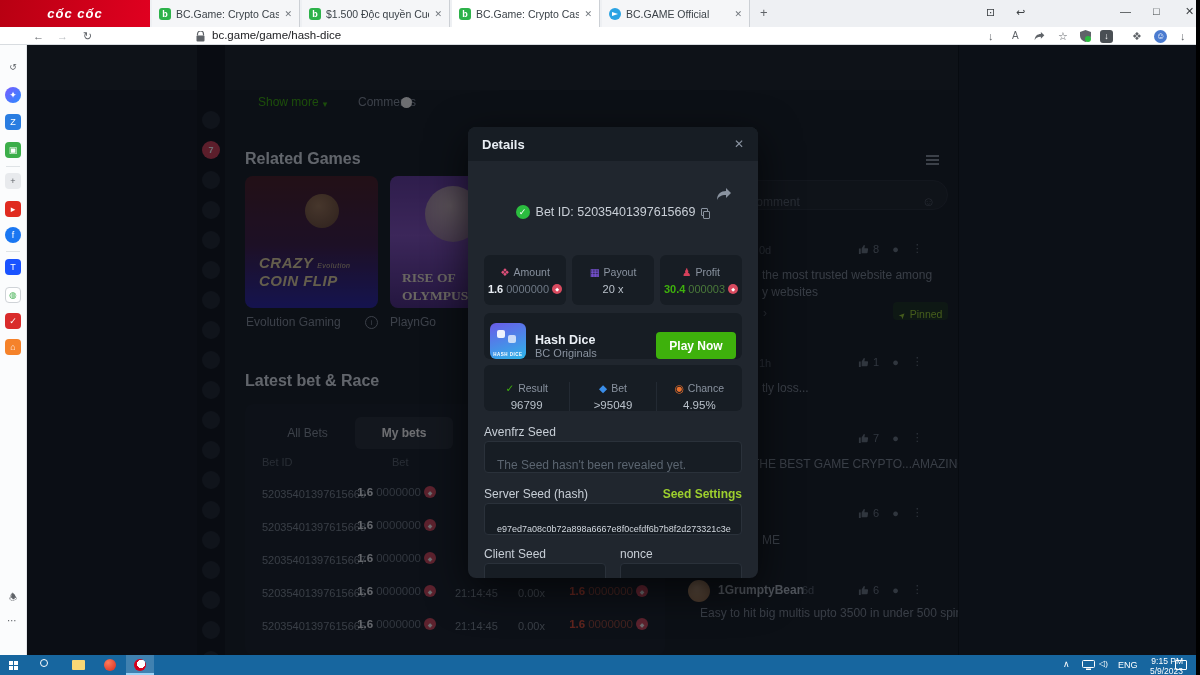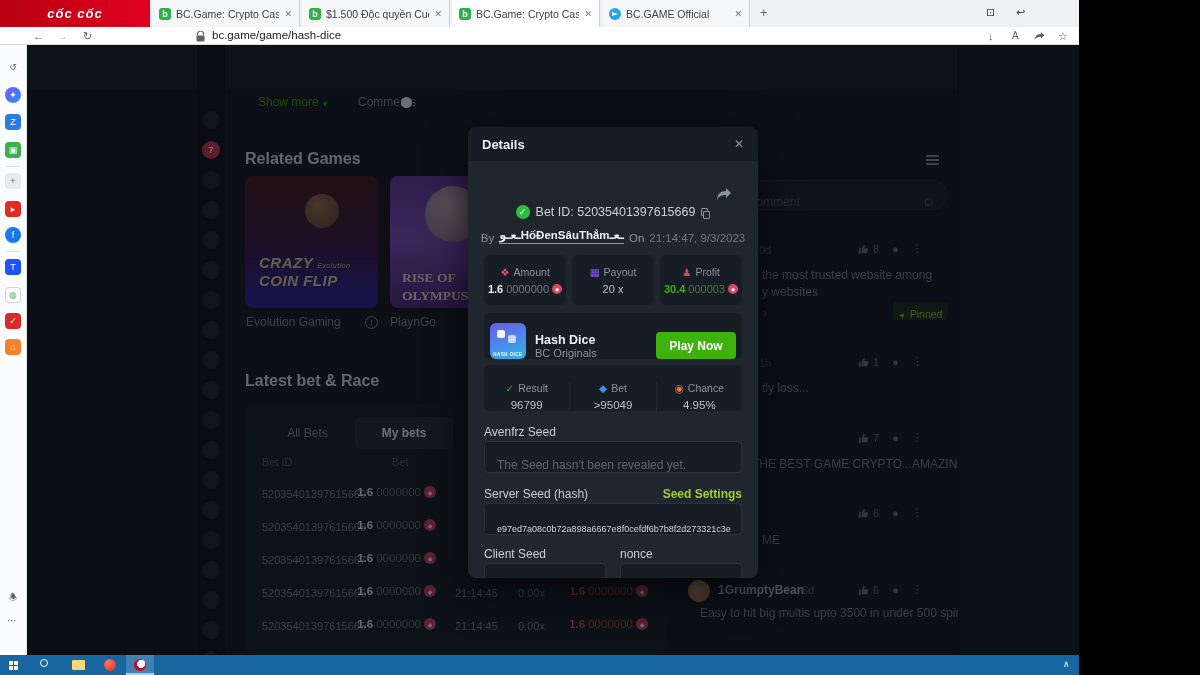--- a/index.html
+++ b/index.html
@@ -1,17 +1,17 @@
 <!DOCTYPE html>
 <html><head>
 <meta charset="utf-8">
 <style>
 *{margin:0;padding:0;box-sizing:border-box}
 html,body{background:#000}
-#page{position:relative;width:1079px;height:675px;overflow:hidden;background:#191f27;
+#page{position:relative;width:1196px;height:675px;overflow:hidden;background:#191f27;
   font-family:"Liberation Sans","DejaVu Sans",sans-serif;-webkit-font-smoothing:antialiased}
 .ab{position:absolute}
 .flex{display:flex;align-items:flex-end}
 .b{font-weight:bold}
 .cw{color:#e9eef4}.cdim{color:#8a93a0}.cdim2{color:#5b6570}.cg{color:#3eb10c}.cg2{color:#9fd533}
 .cred{color:#e0503a}.cval{color:#b9c1ca}
 .f9{font-size:9px}.f10{font-size:10px}.f11{font-size:11px}.f12{font-size:12px}.f13{font-size:13px}.f15{font-size:15px}.f16{font-size:16px}
 
 #tabbar{left:0;top:0;width:1200px;height:27px;background:#eef0f3;z-index:60}
 #cclogo{left:0;top:0;width:150px;height:27px;background:linear-gradient(100deg,#b80012,#e00020);color:#fff;
@@ -670,26 +670,20 @@
         <path d="M10 1 L15 6 L10 11 L10 8 C5 8 2 10 1 13 C1 7 5 4 10 4 Z" fill="#8a93a0"></path>
       </svg>
     <div class="ab flex" style="left:0;top:78px;width:290px;justify-content:center;gap:6px">
       <span style="width:14px;height:14px;border-radius:50%;background:#2bbd3f;color:#fff;font-size:9px;display:flex;align-items:center;justify-content:center">✓</span>
       <span style="color:#c9cfd7;font-size:12.5px">Bet ID: 52035401397615669</span>
       <span class="copyic">
           <span></span>
           <span></span>
         </span>
     </div>
-    <div class="ab flex" style="left:0;top:101px;width:290px;justify-content:center;gap:5px;white-space:nowrap">
-      <span class="cdim" style="font-size:11.5px">By</span>
-      <span class="cw b" style="font-size:11.5px;border-bottom:1px solid #8a93a0;padding-bottom:1px">ـعـوHốĐenSâuThẳmـعـ</span>
-      <span class="cdim" style="font-size:11.5px">On</span>
-      <span style="color:#6f7986;font-size:11.5px">21:14:47, 9/3/2023</span>
-    </div>
     <div class="ab flex" style="left:16px;top:128px;width:258px;gap:6px">
       <div class="statbox">
         <span class="slab">
             <span style="color:#e0507a">❖</span>
             <span>Amount</span>
           </span>
         <span class="sval">
             <span class="cw b">1.6</span>
             <span style="color:#6f7986">0000000</span>
             <span class="mcoin">◆</span>

